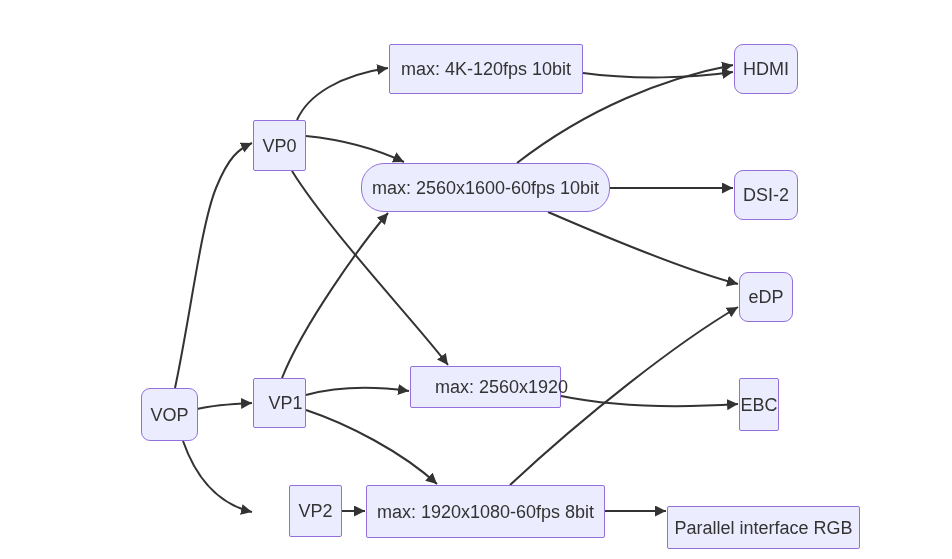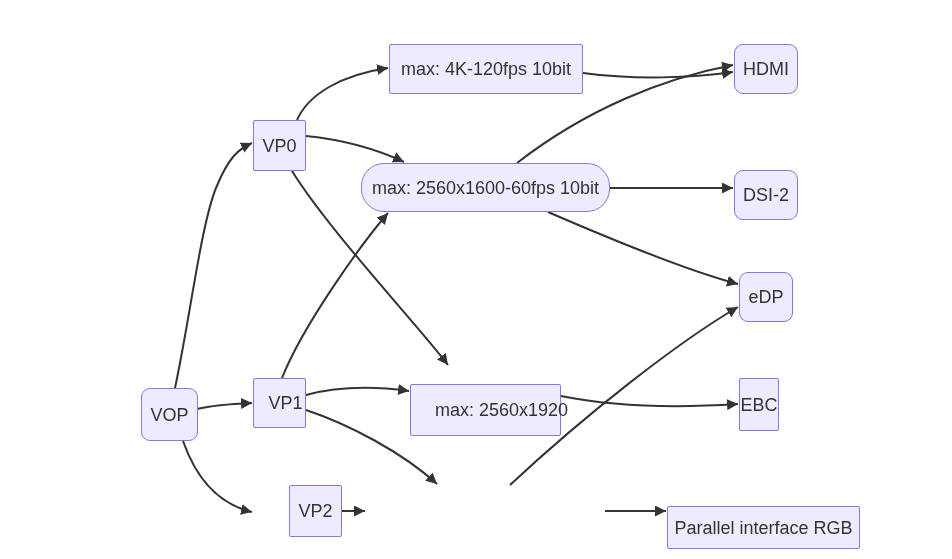--- a/index.html
+++ b/index.html
@@ -75,24 +75,27 @@
   </div>
 
   <div class="node" style="left:389px; top:44px; width:194px; height:50px;">
     <span class="lbl">max: 4K-120fps 10bit</span>
   </div>
 
   <div class="node" style="left:361px; top:163px; width:249px; height:49px;border-radius:23px;">
     <span class="lbl">max: 2560x1600-60fps 10bit</span>
   </div>
 
-  <div class="node" style="left:410px; top:384px; width:151px; height:52px;padding-left:32px;">
+  <div class="node" style="left:410px; top:366px; width:151px; height:42px;padding-left:32px;">
     <span class="lbl">max: 2560x1920</span>
   </div>
 
+  <div class="node" style="left:366px; top:485px; width:239px; height:53px;">
+    <span class="lbl">max: 1920x1080-60fps 8bit</span>
+  </div>
 
   <div class="node rounded" style="left:734px; top:44px; width:64px; height:50px;">
     <span class="lbl">HDMI</span>
   </div>
 
   <div class="node rounded" style="left:734px; top:170px; width:64px; height:50px;">
     <span class="lbl">DSI-2</span>
   </div>
 
   <div class="node rounded" style="left:739px; top:272px; width:54px; height:50px;">

